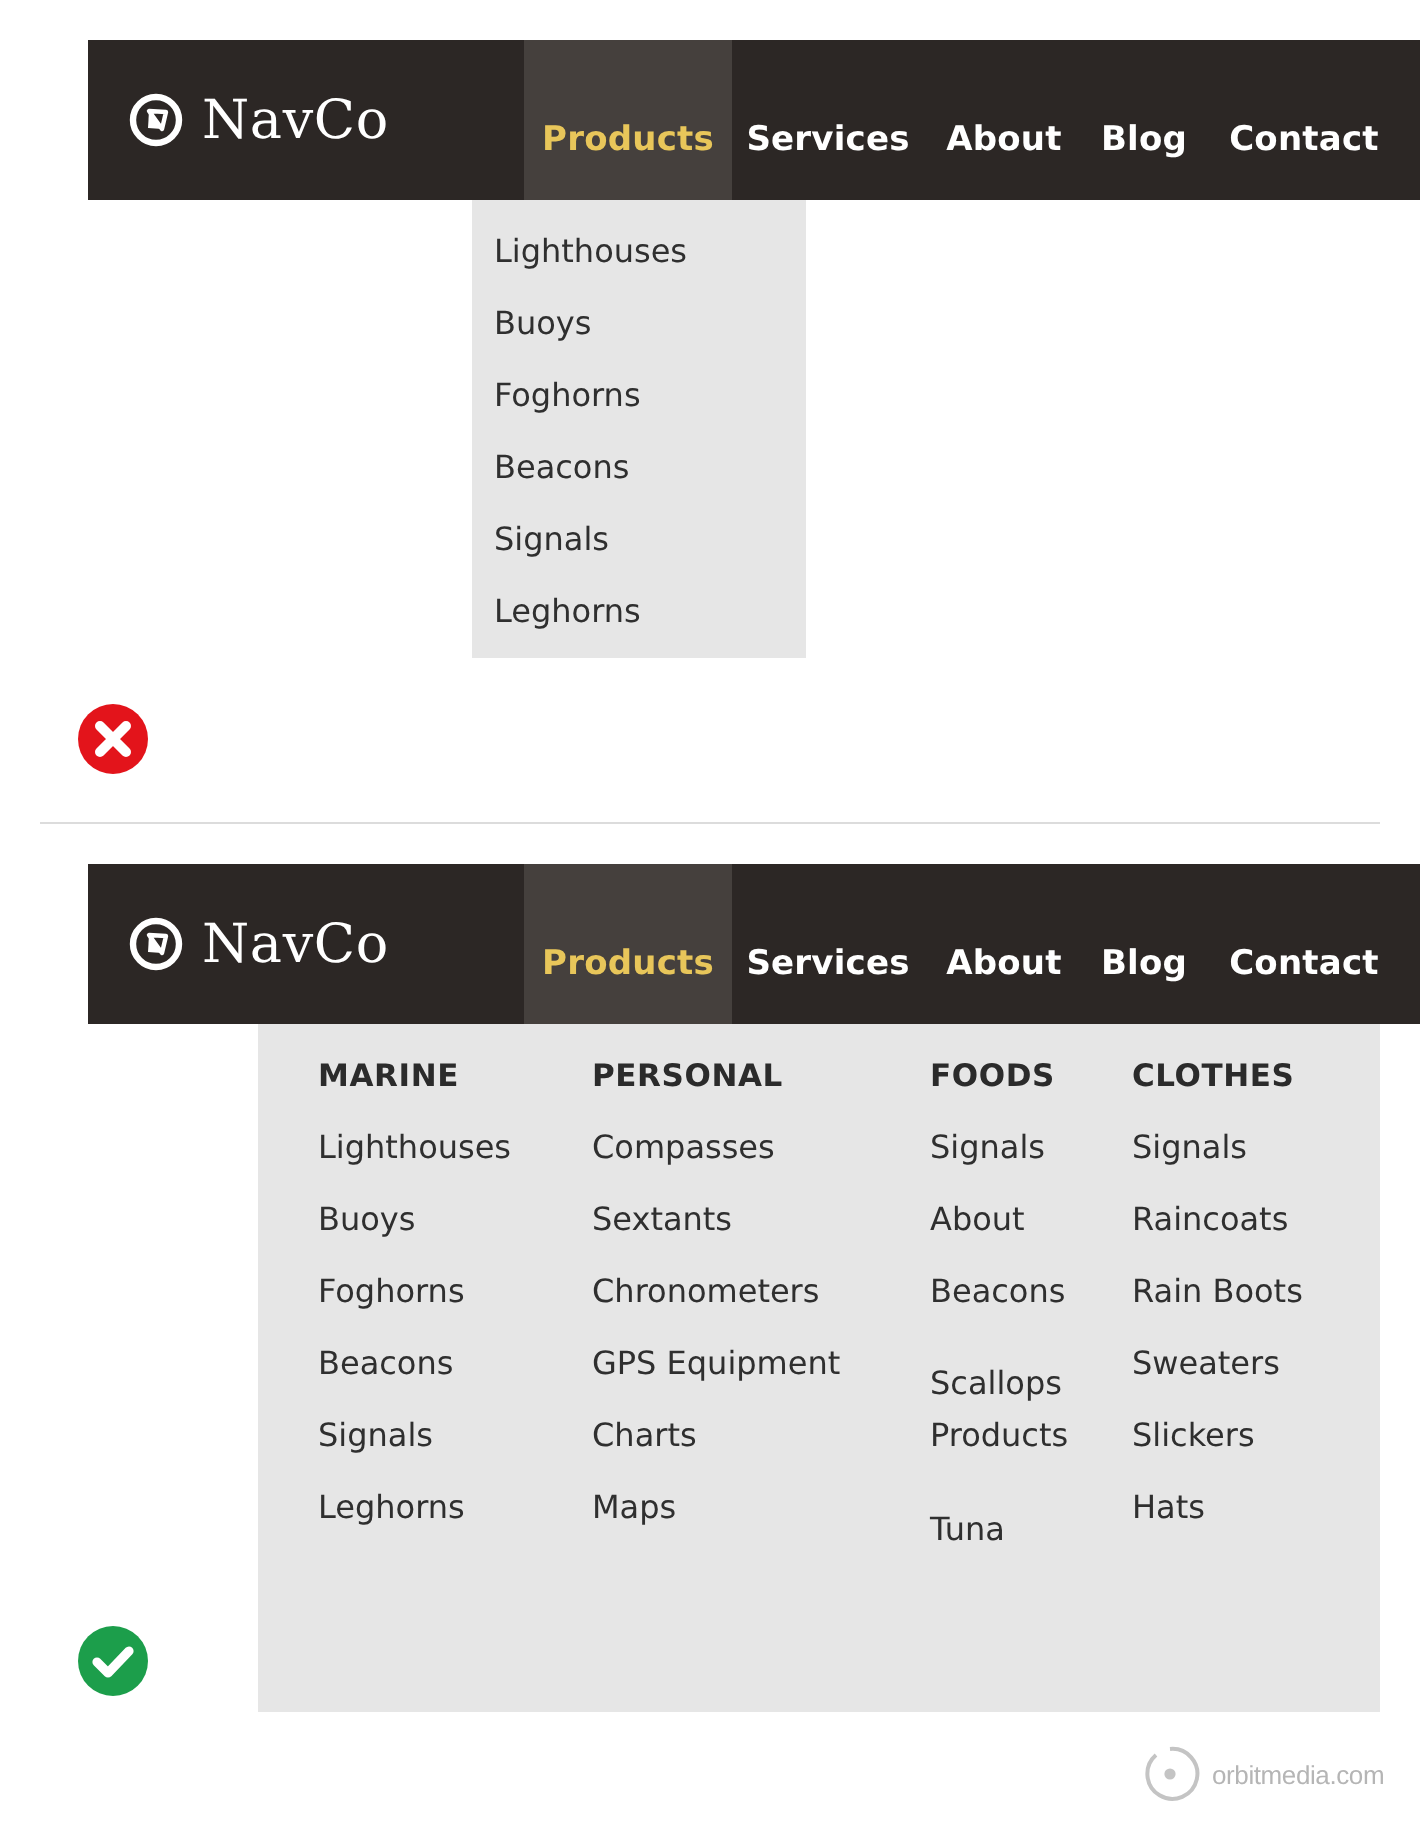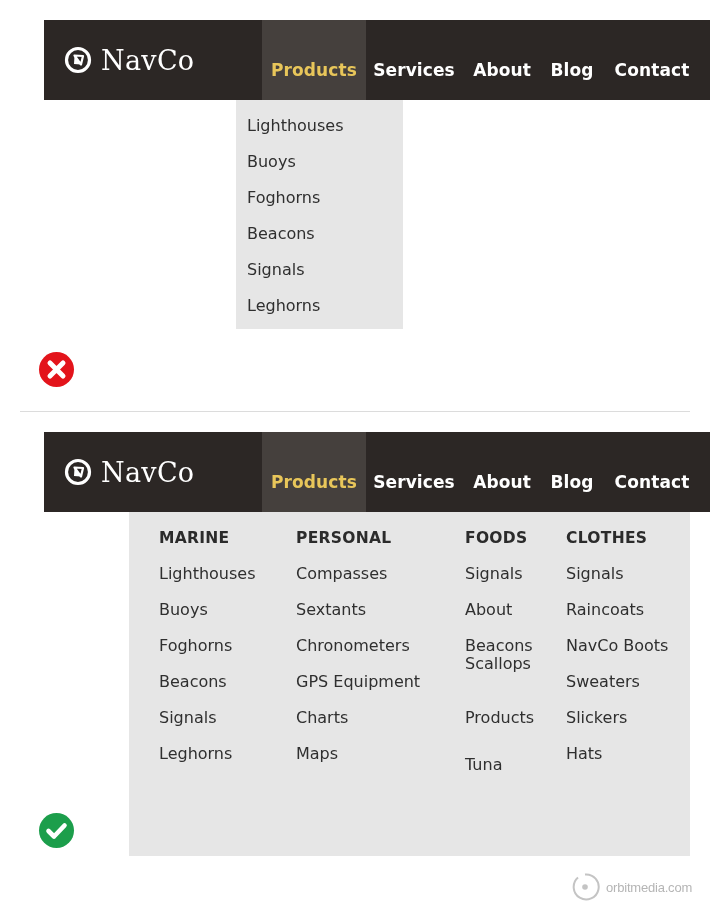--- a/index.html
+++ b/index.html
@@ -162,30 +162,30 @@
     <div class="col-item" style="top:158px">GPS Equipment</div>
     <div class="col-item" style="top:194px">Charts</div>
     <div class="col-item" style="top:230px">Maps</div>
   </div>
 
   <div class="mega-col mc3">
     <div class="col-head">FOODS</div>
     <div class="col-item" style="top:50px">Signals</div>
     <div class="col-item" style="top:86px">About</div>
     <div class="col-item" style="top:122px">Beacons</div>
-    <div class="col-item" style="top:140px">Scallops</div>
+    <div class="col-item" style="top:168px">Scallops</div>
     <div class="col-item" style="top:194px">Products</div>
     <div class="col-item" style="top:241px">Tuna</div>
   </div>
 
   <div class="mega-col mc4">
     <div class="col-head">CLOTHES</div>
     <div class="col-item" style="top:50px">Signals</div>
     <div class="col-item" style="top:86px">Raincoats</div>
-    <div class="col-item" style="top:122px">NavCo Boots</div>
+    <div class="col-item" style="top:122px">Rain Boots</div>
     <div class="col-item" style="top:158px">Sweaters</div>
     <div class="col-item" style="top:194px">Slickers</div>
     <div class="col-item" style="top:230px">Hats</div>
   </div>
 </div>
 
 <div class="caption caption2">
   <svg class="caption-icon" viewBox="0 0 37 37">
     <circle cx="18.5" cy="18.5" r="17.5" fill="#1c9e4b"></circle>
     <path d="M10.5 19 L16 24.5 L26.5 13.5" fill="none" stroke="#fff" stroke-width="4.6" stroke-linecap="round" stroke-linejoin="round"></path>

